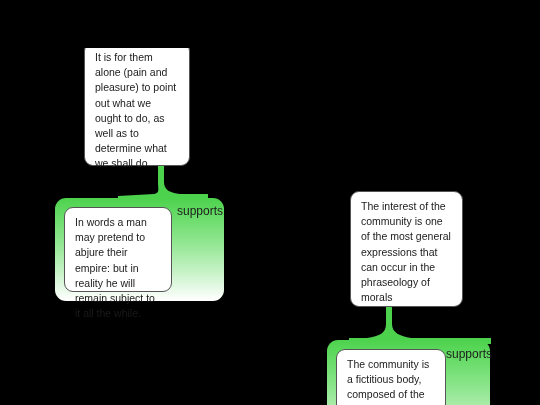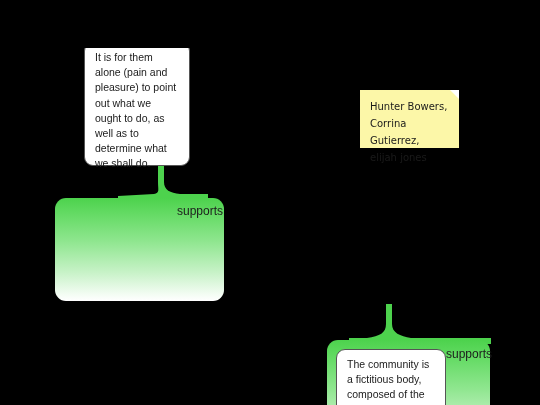--- a/index.html
+++ b/index.html
@@ -86,33 +86,33 @@
   <svg class="connector" style="left:118px; top:112px; width:90px; height:44px;" viewBox="0 0 90 44">
     <path d="M 40 0 L 46 0 L 46 22 C 46 30 52 33 62 34 L 90 34 L 90 44 L 0 44 L 0 36 L 36 34 C 42 33 40 30 40 22 Z" fill="#4dd24d"></path>
   </svg>
 
   <div class="card" style="left:84px; top:-6px; width:106px; height:124px;">
     <span>It is for them alone (pain and pleasure) to point out what we ought to do, as well as to determine what we shall do.</span>
   </div>
 
   <div class="support-box" style="left:55px; top:150px; width:169px; height:103px;">
     <span class="support-label" style="left:122px; top:6px;">supports</span>
+    <div class="card" style="width:108px; height:85px;">
+      <span>In words a man may pretend to abjure their empire: but in reality he will remain subject to it all the while.</span>
+    </div>
   </div>
 
-  <div class="sticky" style="left:360px; top:42px; width:99px; height:58px;">
-    <div class="sticky-fold"></div>
-    <span class="sticky-text">Hunter Bowers,</span>
-    <span class="sticky-text">Corrina Gutierrez,</span>
-    <span class="sticky-text">elijah jones</span>
-  </div>
 
   <svg class="connector" style="left:349px; top:256px; width:142px; height:40px;" viewBox="0 0 142 40">
     <path d="M 37 0 L 43 0 L 43 20 C 43 29 51 32 62 34 L 142 34 L 142 40 L 0 40 L 0 34 L 18 34 C 31 32 37 29 37 20 Z" fill="#4dd24d"></path>
   </svg>
 
+  <div class="card" style="left:350px; top:143px; width:113px; height:116px;">
+    <span>The interest of the community is one of the most general expressions that can occur in the phraseology of morals</span>
+  </div>
 
   <div class="support-box" style="left:327px; top:292px; width:163px; height:116px;">
     <span class="support-label" style="left:119px; top:7px;">supports</span>
     <div class="card" style="width:110px; height:101px;">
       <span>The community is a fictitious body, composed of the individual persons who are considered as constituting as it were its members.</span>
     </div>
   </div>
 
 </div>
 

